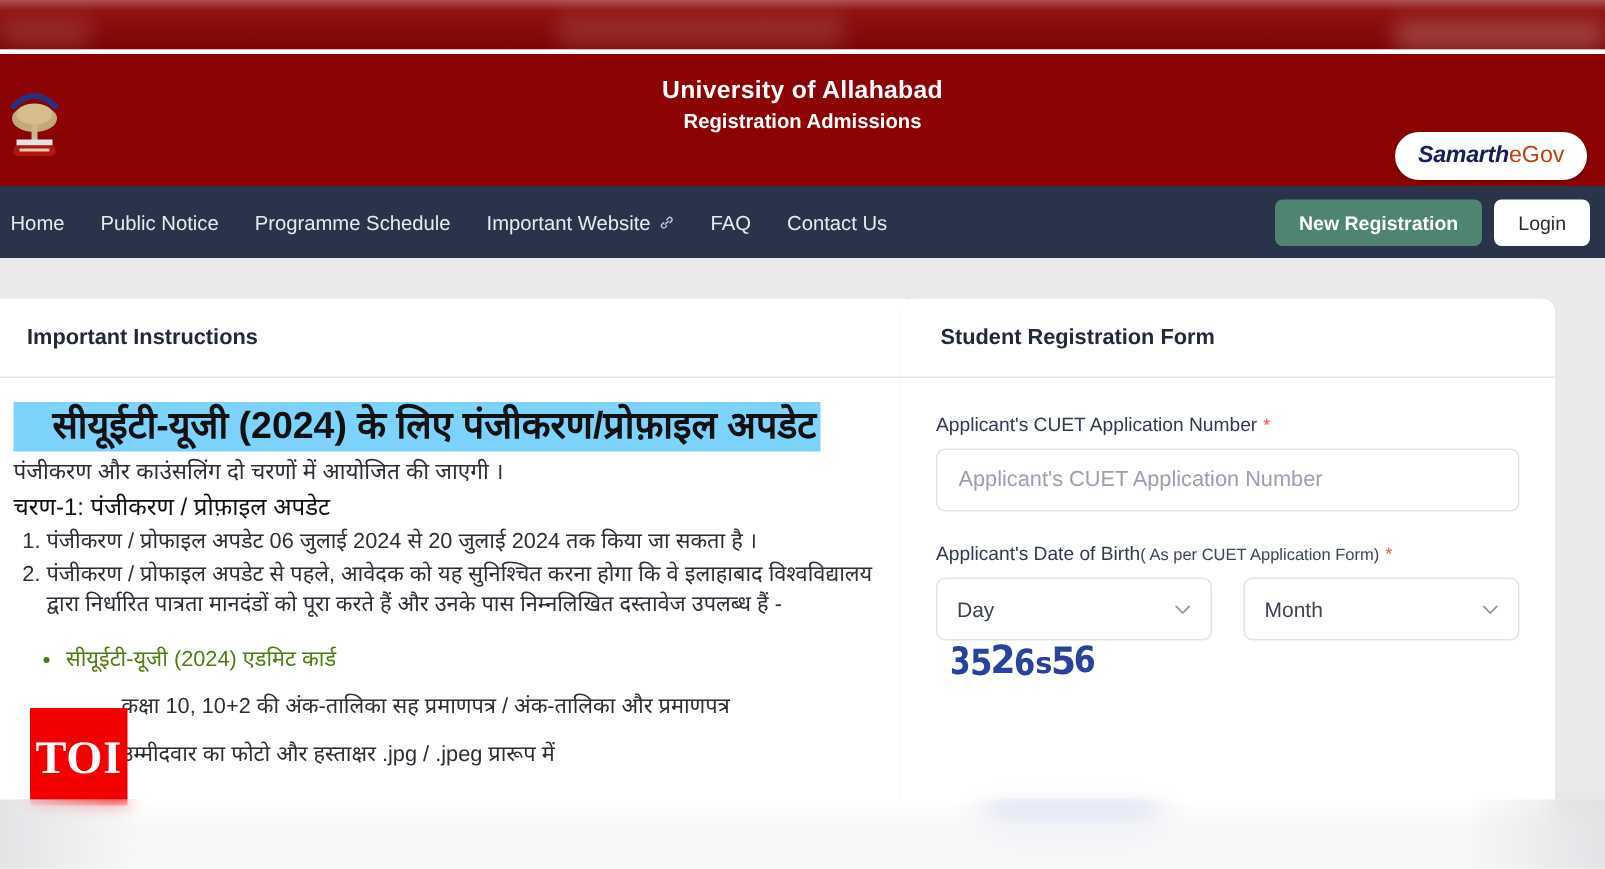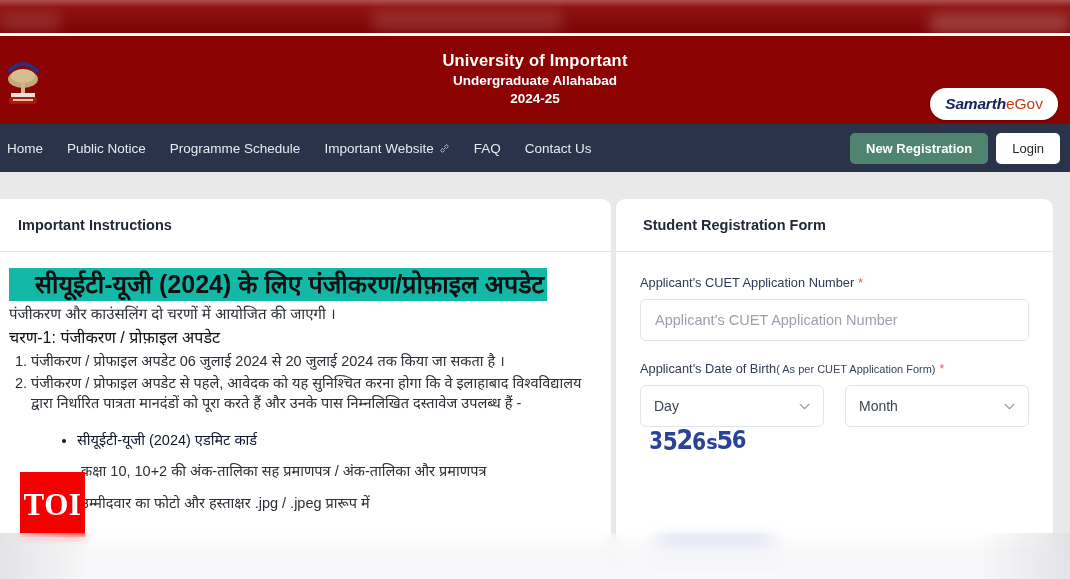--- a/index.html
+++ b/index.html
@@ -94,35 +94,35 @@
     background: #ffffff; border-radius: 9px; overflow: hidden;
     box-shadow: 0 1px 2px rgba(0,0,0,.06);
   }
   .card-head {
     height: 53px; display: flex; align-items: center; padding-left: 27px;
     border-bottom: 1px solid #e6e6e6;
     font-size: 14.5px; font-weight: bold; color: #222a38;
   }
   .instructions { padding: 16px 18px 0 18px; color: #24272b; }
   .hi-title {
-    background: #14b8a6; display: inline-block;
+    background: #7dd3fc; display: inline-block;
     font-size: 25px; font-weight: bold; color: #111; line-height: 1.25;
     padding: 1px 3px 1px 26px; white-space: nowrap;
   }
   .hi-sub { font-size: 15px; color: #2b2f35; margin-top: 2px; }
   .hi-phase { font-size: 16px; font-weight: normal; color: #111; margin-top: 3px; }
   ol.hi-list { margin: 3px 0 0 22px; font-size: 14.5px; color: #2b2f35; }
   ol.hi-list li { margin-bottom: 1px; line-height: 1.42; }
-  ul.hi-docs { margin: 16px 0 0 68px; font-size: 14.5px; color: #0f172a; }
+  ul.hi-docs { margin: 16px 0 0 35px; font-size: 14.5px; color: #4d7c0f; }
   ul.hi-docs li { margin-bottom: 11px; line-height: 1.4; }
   .doc-plain { margin: 0 0 11px 24px; font-size: 14.5px; color: #2b2f35; line-height: 1.4; }
 
   
   .card-right {
-    position: absolute; left: 616px; top: 27px; width: 437px; height: 365px;
+    position: absolute; left: 600px; top: 27px; width: 437px; height: 365px;
     background: #ffffff; border-radius: 9px; overflow: hidden;
     box-shadow: 0 1px 2px rgba(0,0,0,.06);
   }
   .form-body { padding: 23px 24px 0 24px; }
   .field-label {
     font-size: 12.8px; color: #2f3a50; margin-bottom: 9px;
     display: flex; align-items: baseline; gap: 0px;
   }
   .field-label .sub { font-size: 11px; color: #3b4558; }
   .req { color: #ff4b4b; margin-left: 4px; font-size: 12px; }
@@ -205,23 +205,22 @@
     <svg class="emblem" viewBox="0 0 42 60">
       <path d="M6 22 Q21 6 36 22" stroke="#2b2f7a" stroke-width="4" fill="none"></path>
       <ellipse cx="21" cy="29" rx="15" ry="9" fill="#c3a87a"></ellipse>
       <ellipse cx="21" cy="26" rx="12" ry="7" fill="#d6bd8f"></ellipse>
       <rect x="19" y="33" width="4" height="11" fill="#cbb68e"></rect>
       <rect x="9" y="43" width="24" height="4" fill="#e3e3e3"></rect>
       <rect x="7" y="47" width="28" height="7" rx="3" fill="#b01414"></rect>
       <rect x="11" y="49" width="20" height="2" fill="#e8c9a0"></rect>
     </svg>
     <div class="header-titles">
-      <div class="hdr-1">University of Important</div>
-      <div class="hdr-2">Undergraduate Allahabad</div>
-      <div class="hdr-3">2024-25</div>
+      <div class="hdr-1">University of Allahabad</div>
+      <div class="hdr-2">Registration Admissions</div>
     </div>
     <div class="samarth">
       <span class="s-a">Samarth</span><span class="s-b">eGov</span>
     </div>
   </div>
 
   <div class="navbar">
     <div class="nav-links">
       <a class="nav-link">
           <span>Home</span>

